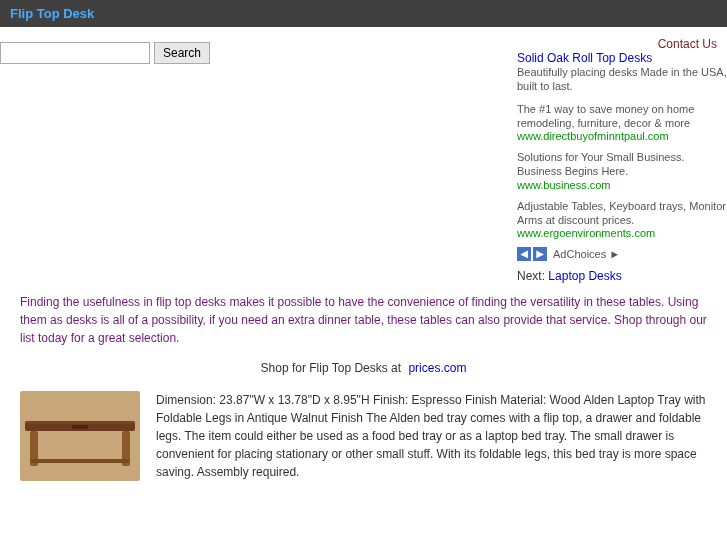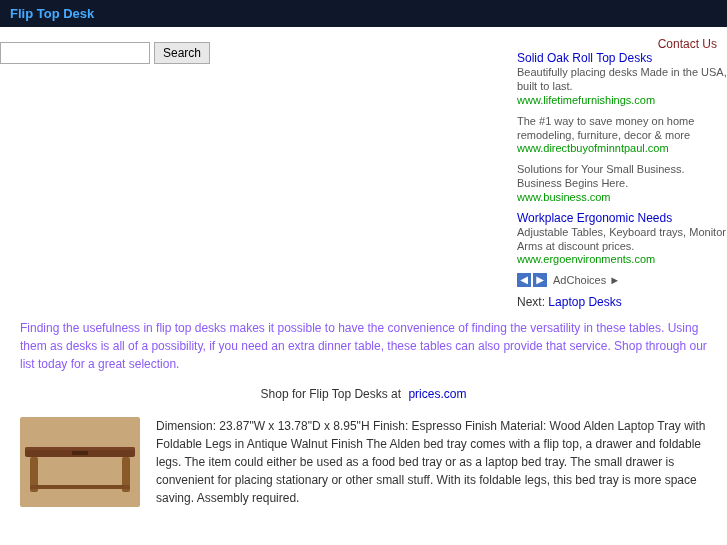--- a/index.html
+++ b/index.html
@@ -6,21 +6,21 @@
     body {
       font-family: Arial, sans-serif;
       font-size: 12px;
       background: #fff;
       color: #333;
       width: 727px;
     }
 
     
     #header {
-      background: #0f172a;
+      background: #404040;
       padding: 6px 10px;
     }
     #header a {
       color: #4af;
       font-size: 13px;
       font-weight: bold;
       text-decoration: none;
     }
 
     
@@ -126,21 +126,21 @@
       font-size: 26px;
       font-weight: bold;
       margin: 18px 0 14px 0;
       color: #222;
     }
 
     
     #intro-text {
       font-size: 12px;
       line-height: 1.5;
-      color: #8b5cf6;
+      color: #701a75;
       margin-bottom: 14px;
     }
 
     
     #shop-line {
       text-align: center;
       font-size: 12px;
       margin-bottom: 16px;
     }
     #shop-line a {
@@ -210,32 +210,30 @@
   <div id="right-top">
 
     <div id="contact-link-area">
       <a href="#">Contact Us</a>
     </div>
 
     <div>
       <div class="ad-block">
         <div class="ad-title"><a href="#">Solid Oak Roll Top Desks</a></div>
         <div class="ad-desc">Beautifully placing desks Made in the USA, built to last.</div>
-        <div class="ad-url">www.lifetimefurnishings.com</div>
       </div>
       <div class="ad-block">
         <div class="ad-desc">The #1 way to save money on home remodeling, furniture, decor &amp; more</div>
         <div class="ad-url">www.directbuyofminntpaul.com</div>
       </div>
       <div class="ad-block">
         <div class="ad-desc">Solutions for Your Small Business. Business Begins Here.</div>
         <div class="ad-url">www.business.com</div>
       </div>
       <div class="ad-block">
-        <div class="ad-title"><a href="#">Workplace Ergonomic Needs</a></div>
         <div class="ad-desc">Adjustable Tables, Keyboard trays, Monitor Arms at discount prices.</div>
         <div class="ad-url">www.ergoenvironments.com</div>
       </div>
     </div>
 
     <div class="ad-choices-row">
       <span class="ad-nav-btn">◀</span>
       <span class="ad-nav-btn">▶</span>
       <span class="adchoices-text">
         <span>AdChoices</span> ►

